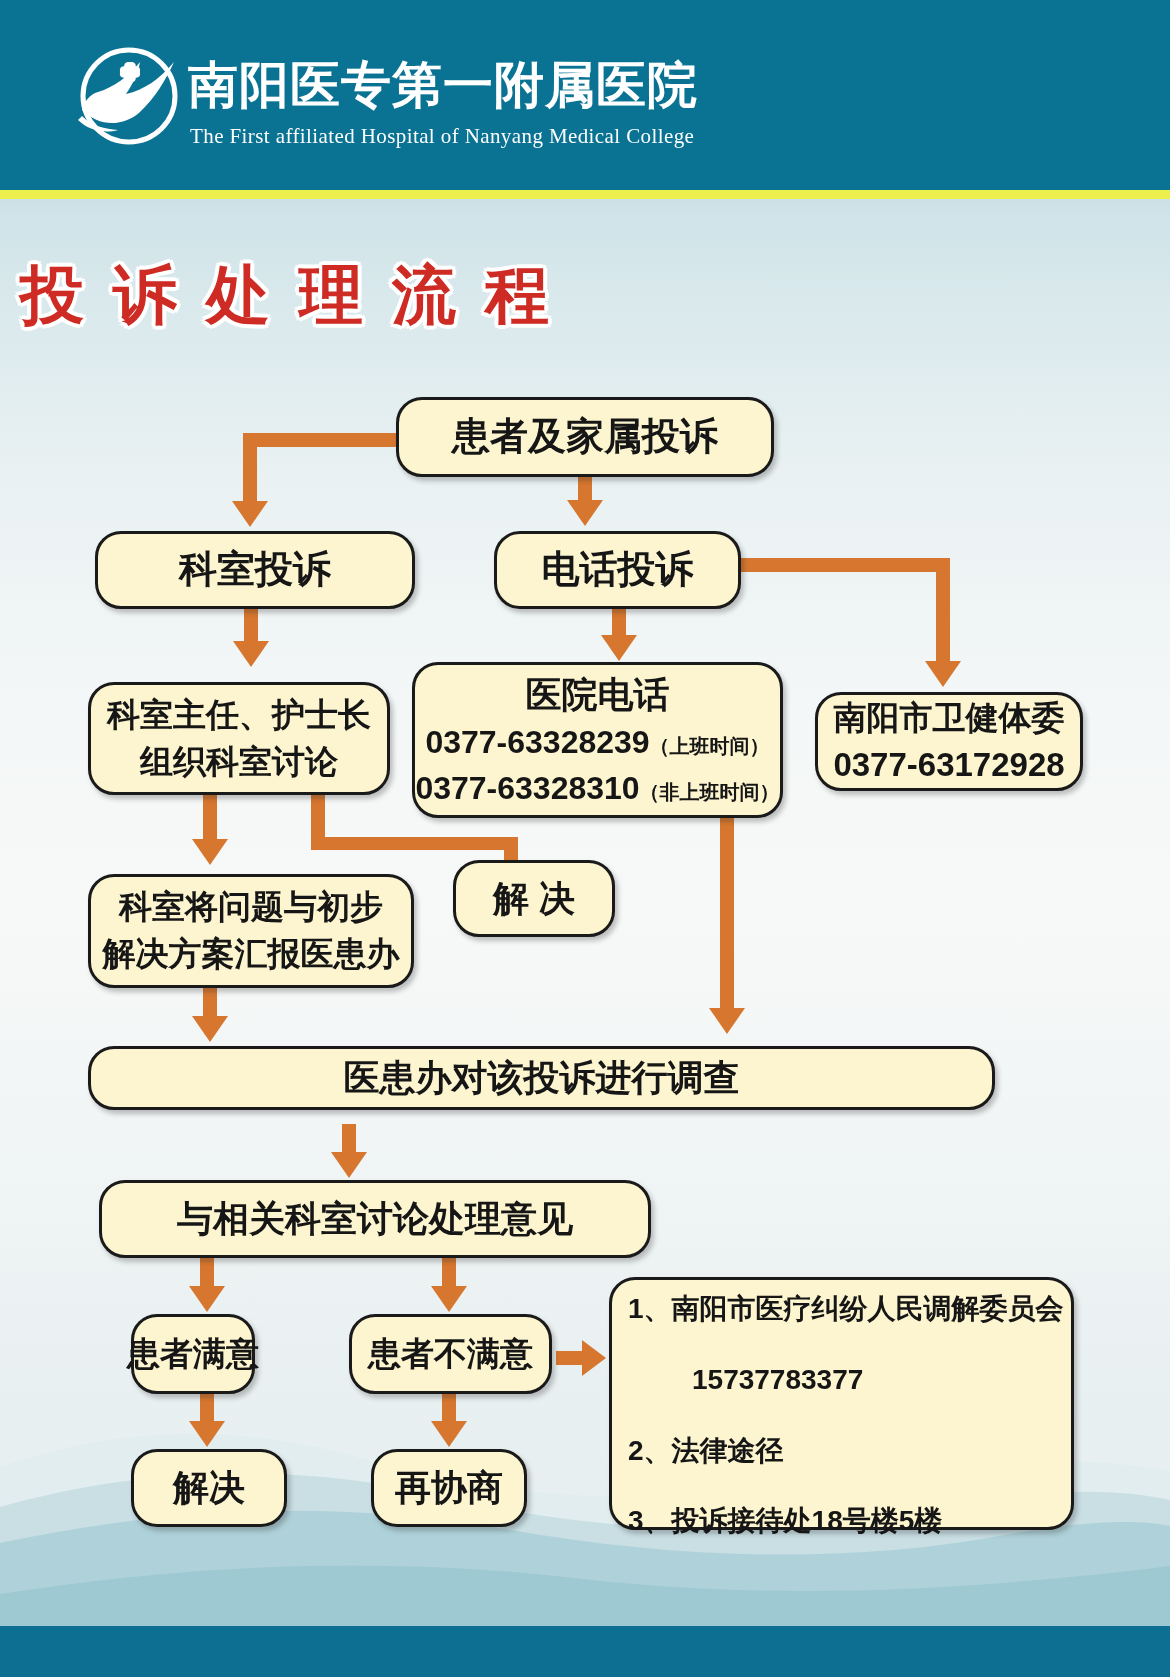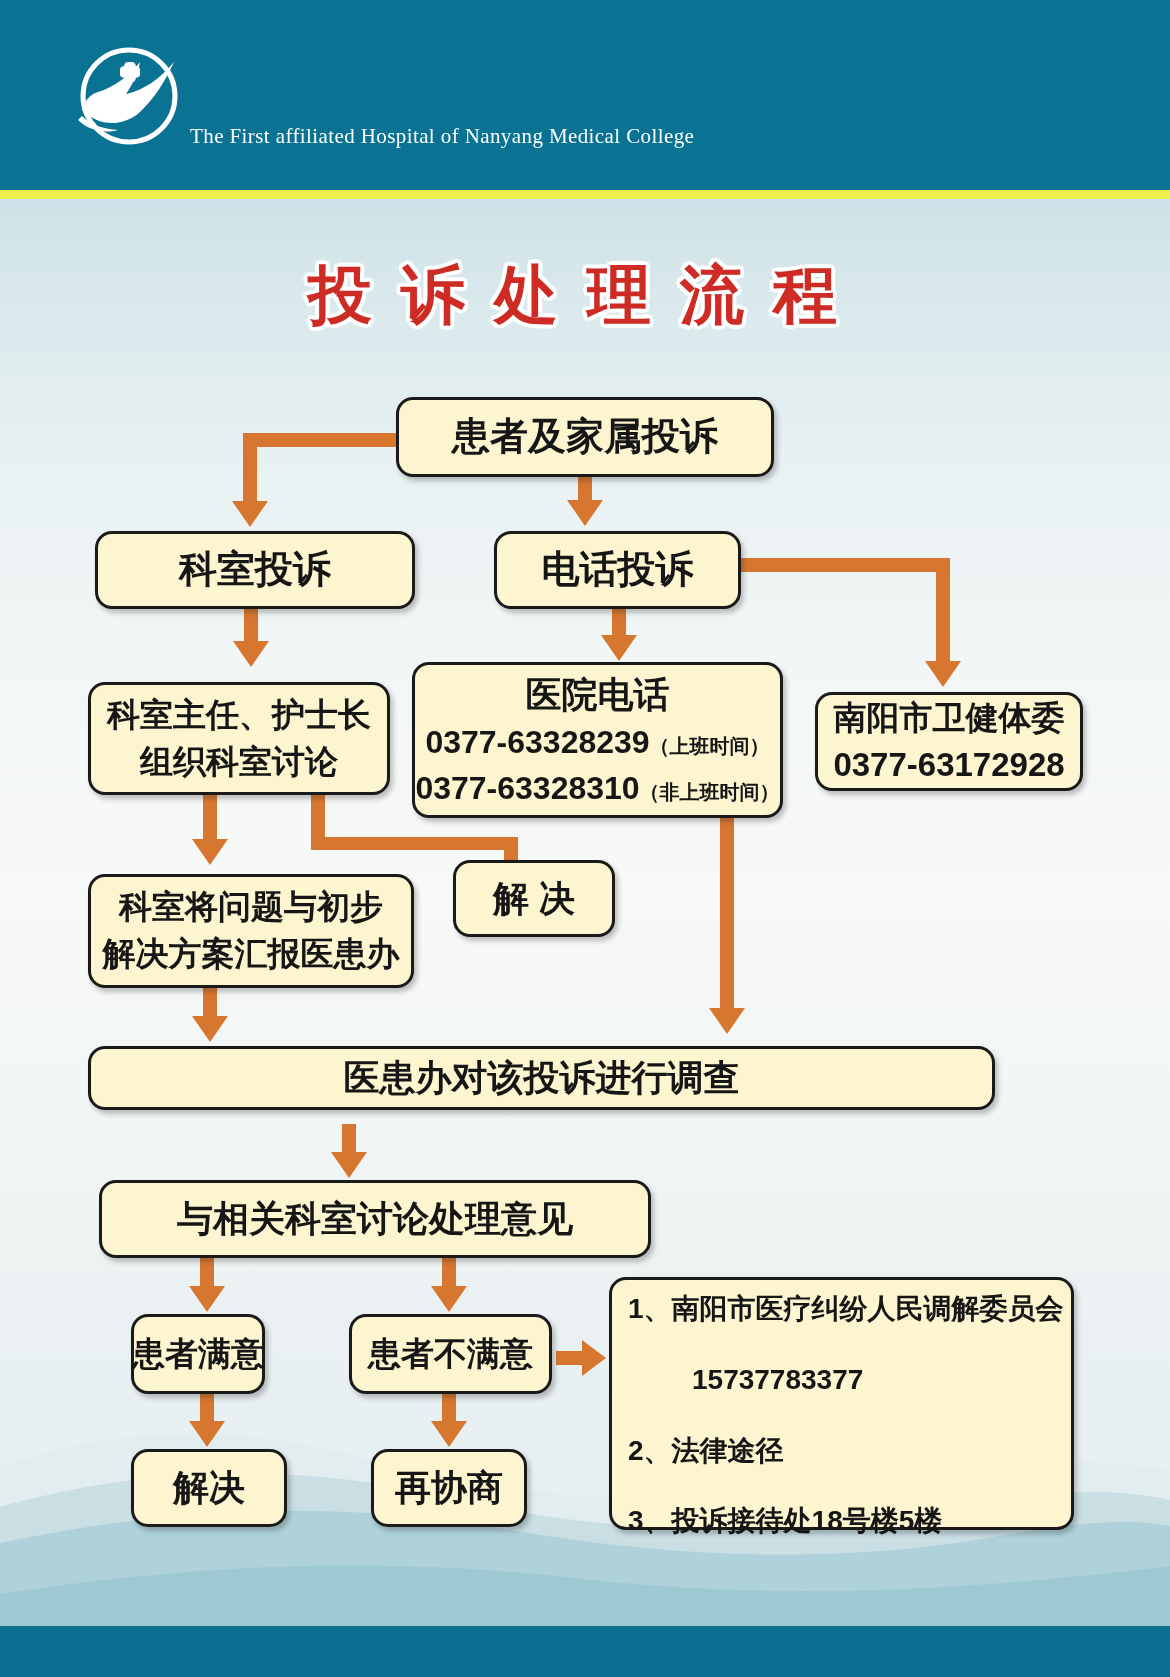--- a/index.html
+++ b/index.html
@@ -8,25 +8,25 @@
     background:linear-gradient(180deg,#b4d6df 0%,#bfdae2 6%,#d6e7eb 16%,#e9f1f2 28%,#f4f7f7 42%,#f7f9f8 54%,#f1f5f5 68%,#e9f0f1 82%,#e4edee 100%);}
   
   #header{position:absolute;left:0;top:0;width:1170px;height:190px;background:#0a7394;z-index:4;}
   #yellow-divider{position:absolute;left:0;top:190px;width:1170px;height:9px;background:#edef4d;z-index:4;}
   #logo{position:absolute;left:72px;top:36px;width:116px;height:120px;}
   .cn-name{position:absolute;left:188px;top:52px;width:640px;color:#ffffff;
     font-family:"Liberation Serif","DejaVu Serif",serif;font-weight:bold;font-size:50px;letter-spacing:1px;white-space:nowrap;}
   .en-name{position:absolute;left:190px;top:124px;width:640px;color:#ffffff;
     font-family:"Liberation Serif","DejaVu Serif",serif;font-size:21px;letter-spacing:0.4px;white-space:nowrap;}
   
-  #page-title{position:absolute;left:0;top:252px;width:1170px;text-align:center;z-index:3;
-    font-size:64px;font-weight:bold;color:#cd2b23;letter-spacing:29px;padding-left:4px;box-sizing:border-box;
+  #page-title{position:absolute;left:0;top:252px;width:1170px;text-align:left;z-index:3;
+    font-size:64px;font-weight:bold;color:#cd2b23;letter-spacing:29px;padding-left:20px;box-sizing:border-box;
     text-shadow:-3px -3px 0 #fff,3px -3px 0 #fff,-3px 3px 0 #fff,3px 3px 0 #fff,0 -4px 0 #fff,0 4px 0 #fff,-4px 0 0 #fff,4px 0 0 #fff;}
   
-  .fbox{position:absolute;background:#fcf5cf;border:3px solid #1a1a1a;border-radius:17px;
+  .fbox{position:absolute;background:#fcf5cf;border:3px solid #1a1a1a;border-radius:26px;
     box-shadow:3px 4px 5px rgba(40,40,40,0.28);display:flex;flex-direction:column;justify-content:center;align-items:center;
     color:#161616;font-weight:600;z-index:3;box-sizing:border-box;text-align:center;}
   .fbox .ln{line-height:1.42;white-space:nowrap;}
   .note{font-size:20px;font-weight:600;}
   .phone-ln{font-size:32px;letter-spacing:0px;}
   
   #escalation-box{align-items:flex-start;justify-content:space-around;padding:14px 6px 14px 16px;text-align:left;}
   #escalation-box .ln{font-size:28px;line-height:1.1;}
   .indent{margin-left:64px;}
   
@@ -48,20 +48,21 @@
         <path transform="translate(58,36)" d="M0 -2 C -6 -10, -14 -4, -8 3 L 0 9 L 8 3 C 14 -4, 6 -10, 0 -2 Z"></path>
         <path transform="translate(58,36) rotate(90)" d="M0 -2 C -6 -10, -14 -4, -8 3 L 0 9 L 8 3 C 14 -4, 6 -10, 0 -2 Z"></path>
         <path transform="translate(58,36) rotate(180)" d="M0 -2 C -6 -10, -14 -4, -8 3 L 0 9 L 8 3 C 14 -4, 6 -10, 0 -2 Z"></path>
         <path transform="translate(58,36) rotate(270)" d="M0 -2 C -6 -10, -14 -4, -8 3 L 0 9 L 8 3 C 14 -4, 6 -10, 0 -2 Z"></path>
       </g>
       <g fill="#ffffff">
         <path d="M10 74 C 26 90, 50 92, 68 76 C 82 63, 94 44, 102 26 C 88 43, 72 54, 54 58 C 62 46, 66 37, 68 26 C 56 41, 42 51, 26 56 C 18 58, 12 66, 10 74 Z"></path>
         <path d="M6 84 C 16 94, 32 98, 46 94 C 33 93, 20 90, 10 80 Z"></path>
       </g>
     </svg>
+    <div class="cn-name">南阳医专第一附属医院</div>
     <div class="en-name">The First affiliated Hospital of Nanyang Medical College</div>
   </div>
   <div id="yellow-divider"></div>
 
   <div id="page-title">投诉处理流程</div>
 
   <svg id="waves" viewBox="0 0 1170 320" preserveAspectRatio="none">
     <path fill="#e2edef" d="M0 110 C 120 68 240 66 365 102 C 505 142 645 150 785 128 C 925 106 1055 94 1170 114 L1170 320 L0 320 Z"></path>
     <path fill="#c9dfe4" d="M0 150 C 150 108 305 106 445 140 C 605 177 765 181 905 155 C 1015 134 1105 128 1170 143 L1170 320 L0 320 Z"></path>
     <path fill="#afd2da" d="M0 186 C 180 148 345 144 505 172 C 685 204 855 206 1005 178 C 1075 165 1135 161 1170 169 L1170 320 L0 320 Z"></path>
@@ -156,21 +157,21 @@
   </div>
 
   <div class="fbox" style="left:88px;top:1046px;width:907px;height:64px;font-size:36px;">
     <div class="ln">医患办对该投诉进行调查</div>
   </div>
 
   <div class="fbox" style="left:99px;top:1180px;width:552px;height:78px;font-size:36px;">
     <div class="ln">与相关科室讨论处理意见</div>
   </div>
 
-  <div class="fbox" style="left:131px;top:1314px;width:134px;height:80px;font-size:33px;">
+  <div class="fbox" style="left:131px;top:1314px;width:124px;height:80px;font-size:33px;">
     <div class="ln">患者满意</div>
   </div>
 
   <div class="fbox" style="left:349px;top:1314px;width:203px;height:80px;font-size:33px;">
     <div class="ln">患者不满意</div>
   </div>
 
   <div class="fbox" style="left:131px;top:1449px;width:156px;height:78px;font-size:36px;">
     <div class="ln">解决</div>
   </div>

